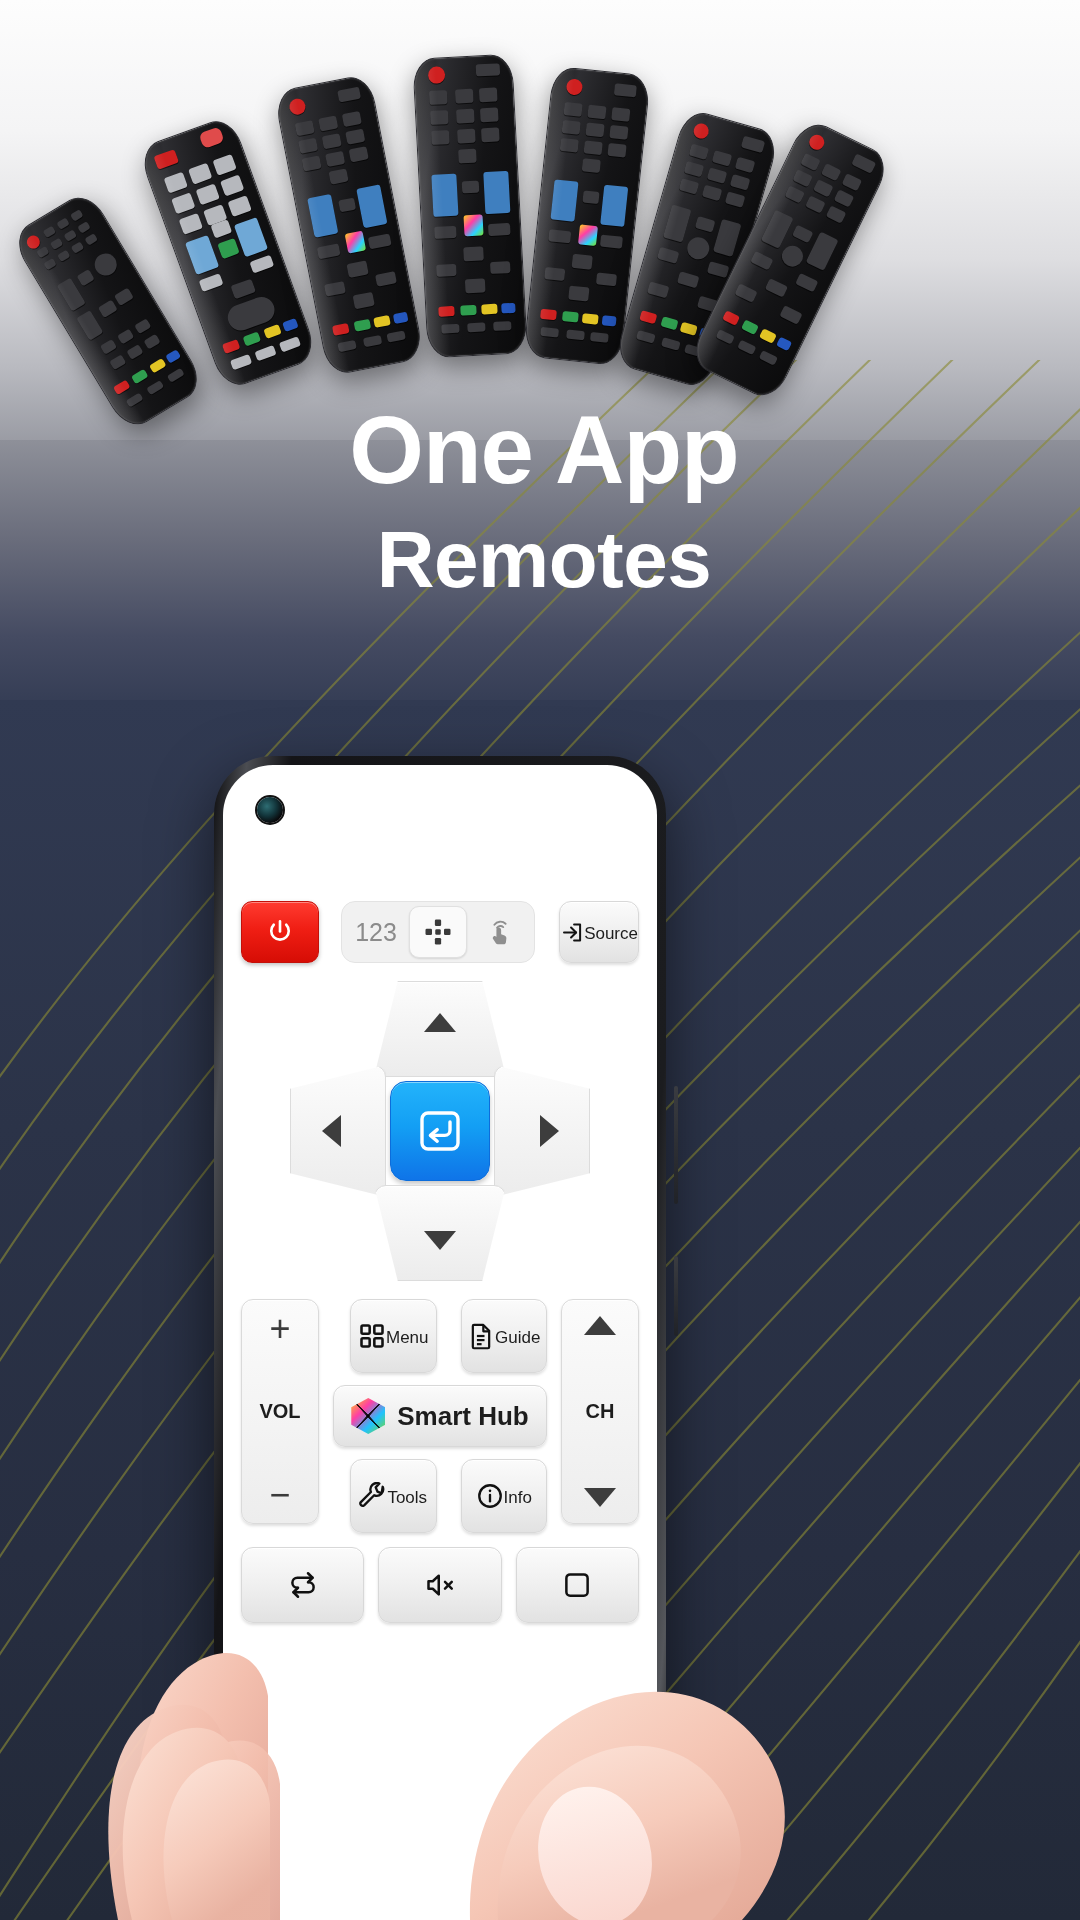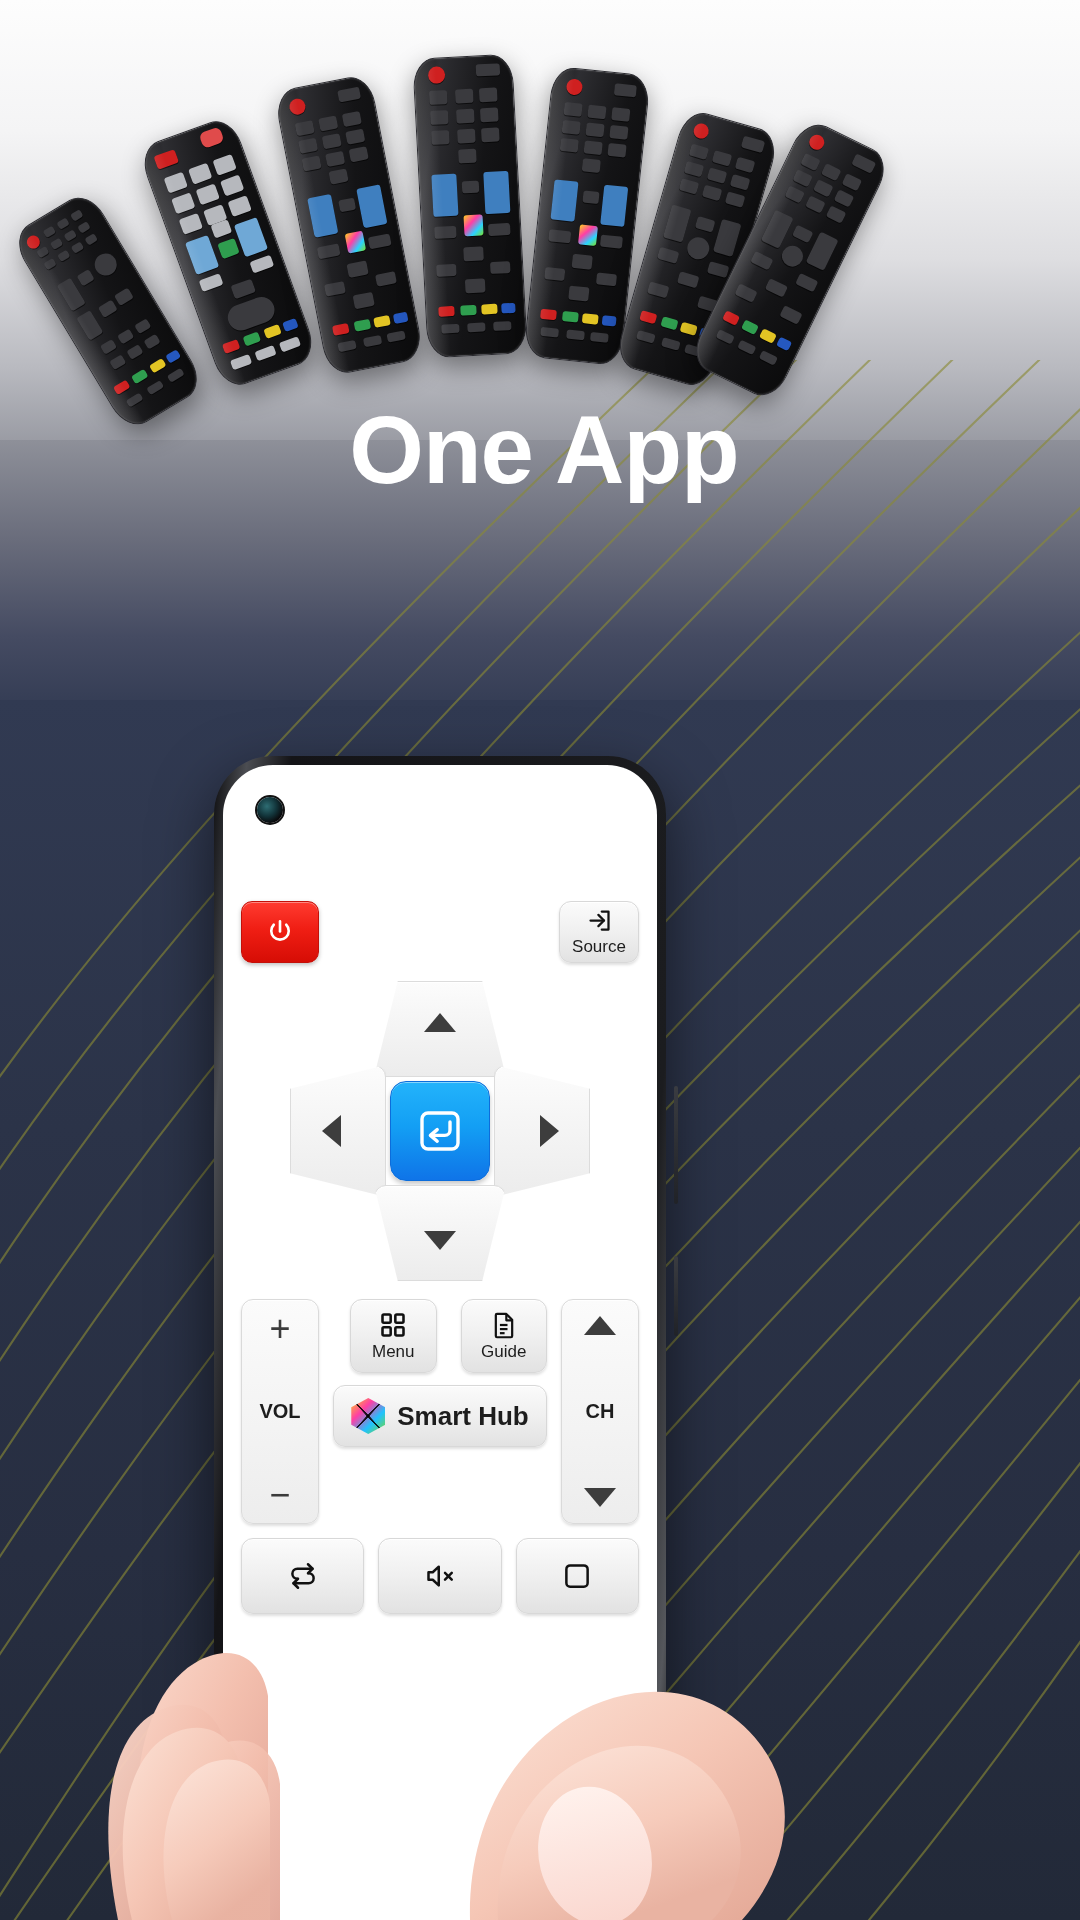--- a/index.html
+++ b/index.html
@@ -94,21 +94,21 @@
   .appbar-title{ flex:1; text-align:center; font-size:27px; color:#232323; margin-right:56px; }
 
   
   .ui{ position:absolute; left:0; top:136px; width:100%; padding:0 18px; }
   .row{ display:flex; align-items:center; }
 
   .btn{
     background:linear-gradient(180deg,#fbfbfb 0%,#f0f0f0 48%,#e2e2e2 100%);
     border:1px solid #d8d8d8; border-radius:12px;
     box-shadow:0 2px 3px rgba(0,0,0,.13), inset 0 1px 0 #fff;
-    display:flex; flex-direction:column; align-items:center; justify-content:center;
+    display:flex; align-items:center; justify-content:center;
     cursor:pointer; color:#1d1d1d;
   }
   .btn .lbl{ font-size:17px; margin-top:3px; }
 
   .power{
     width:78px; height:62px; border-radius:11px;
     background:linear-gradient(180deg,#ff3b30 0%,#f01e14 45%,#d60d05 100%);
     border:1px solid #c41009;
     box-shadow:0 2px 4px rgba(0,0,0,.25), inset 0 1px 0 rgba(255,255,255,.4);
     display:flex; align-items:center; justify-content:center; cursor:pointer;
@@ -456,20 +456,21 @@
     <div class="rk yl" style="left:53px; top:208px; width:15px; height:10px;"></div>
     <div class="rk bu" style="left:72px; top:208px; width:13px; height:10px;"></div>
     <div class="rk" style="left:14px; top:228px; width:17px; height:9px;"></div>
     <div class="rk" style="left:38px; top:228px; width:17px; height:9px;"></div>
     <div class="rk" style="left:62px; top:228px; width:17px; height:9px;"></div>
   </div>
 </div>
 
 <div id="headline">
   <div class="hl1">One App</div>
+  <div class="hl3">Remotes</div>
 </div>
 
 <svg id="hand" viewBox="0 0 1080 560">
   <defs>
     <linearGradient id="skin" x1="0" y1="0" x2="1" y2="1">
       <stop offset="0%" stop-color="#fbd9cc"></stop>
         <stop offset="45%" stop-color="#f3bfae"></stop>
       <stop offset="100%" stop-color="#e0a293"></stop>
     </linearGradient>
   </defs>
@@ -490,20 +491,46 @@
     <div class="ui">
 
       <div class="row">
         <div class="power">
           <svg width="30" height="30" viewBox="0 0 24 24" fill="none" stroke="#fff" stroke-width="2.1" stroke-linecap="round">
             <path d="M12 3.5 L12 11.5"></path>
             <path d="M7 6.2 A7 7 0 1 0 17 6.2"></path>
           </svg>
         </div>
 
+        <div class="seg">
+          <div class="seg-item">
+            <span>123</span>
+          </div>
+          <div class="seg-item active">
+            <svg width="30" height="30" viewBox="0 0 24 24" fill="#3a3a3a">
+              <rect x="9.5" y="2" width="5" height="5.2" rx="1"></rect>
+              <rect x="9.5" y="16.8" width="5" height="5.2" rx="1"></rect>
+              <rect x="2" y="9.4" width="5.2" height="5" rx="1"></rect>
+              <rect x="16.8" y="9.4" width="5.2" height="5" rx="1"></rect>
+              <rect x="9.8" y="9.7" width="4.4" height="4.4" rx="1"></rect>
+            </svg>
+          </div>
+          <div class="seg-item">
+            <svg width="30" height="30" viewBox="0 0 24 24">
+              <g fill="none" stroke="#8f8f8f" stroke-width="1.5" stroke-linecap="round">
+                <path d="M7.5 6.2 A6 6 0 0 1 16.5 5.4"></path>
+                <path d="M9.6 8.6 A3.4 3.4 0 0 1 14.6 8.1"></path>
+              </g>
+              <path d="M11 8.4 c1.1 0 1.9 .9 1.9 2 v3.4 l2.7 .9 c1 .35 1.6 1.3 1.5 2.35 l-.35 3.1
+                       c-.1 .95 -.9 1.65 -1.85 1.65 h-4.6 c-.65 0 -1.25 -.32 -1.6 -.86 l-2.2 -3.3
+                       c-.45 -.68 -.3 -1.6 .35 -2.1 c.6 -.46 1.45 -.4 1.98 .15 l.3 .3 V10.4
+                       c0 -1.1 .8 -2 1.87 -2 z" fill="#8f8f8f"></path>
+            </svg>
+          </div>
+        </div>
 
         <div class="btn source">
           <svg width="27" height="27" viewBox="0 0 24 24" fill="none" stroke="#131313" stroke-width="2" stroke-linecap="round" stroke-linejoin="round">
             <polyline points="14,4 20,4 20,20 14,20"></polyline>
             <line x1="4" y1="12" x2="16" y2="12"></line>
             <polyline points="11,7 16,12 11,17"></polyline>
           </svg>
           <span class="lbl">Source</span>
         </div>
       </div>
@@ -559,20 +586,37 @@
               </svg>
               <span class="lbl">Guide</span>
             </div>
           </div>
 
           <div class="btn wide">
             <span class="cube-ico"></span>
             <span class="lbl">Smart Hub</span>
           </div>
 
+          <div class="mid-row">
+            <div class="btn sq">
+              <svg width="28" height="28" viewBox="0 0 24 24" fill="none" stroke="#111" stroke-width="2" stroke-linecap="round" stroke-linejoin="round">
+                <path d="M20.3 4.1 a5.6 5.6 0 0 1 -7.3 7.3 L4.4 20 a2 2 0 0 1 -2.8 -2.8 l8.6 -8.6
+                         a5.6 5.6 0 0 1 7.3 -7.3 L14.3 4.6 l1.5 3.6 l3.6 1.5 z"></path>
+              </svg>
+              <span class="lbl">Tools</span>
+            </div>
+            <div class="btn sq">
+              <svg width="28" height="28" viewBox="0 0 24 24" fill="none" stroke="#111" stroke-width="2" stroke-linecap="round">
+                <circle cx="12" cy="12" r="9.2"></circle>
+                  <line x1="12" y1="11" x2="12" y2="16.6"></line>
+                <circle cx="12" cy="7.6" r="1.1" fill="#111" stroke="none"></circle>
+              </svg>
+              <span class="lbl">Info</span>
+            </div>
+          </div>
         </div>
 
         <div class="ch-col">
           <div class="tri tri-u"></div>
           <span class="vc-txt">CH</span>
           <div class="tri tri-d"></div>
         </div>
       </div>
 
       <div class="lastrow">

